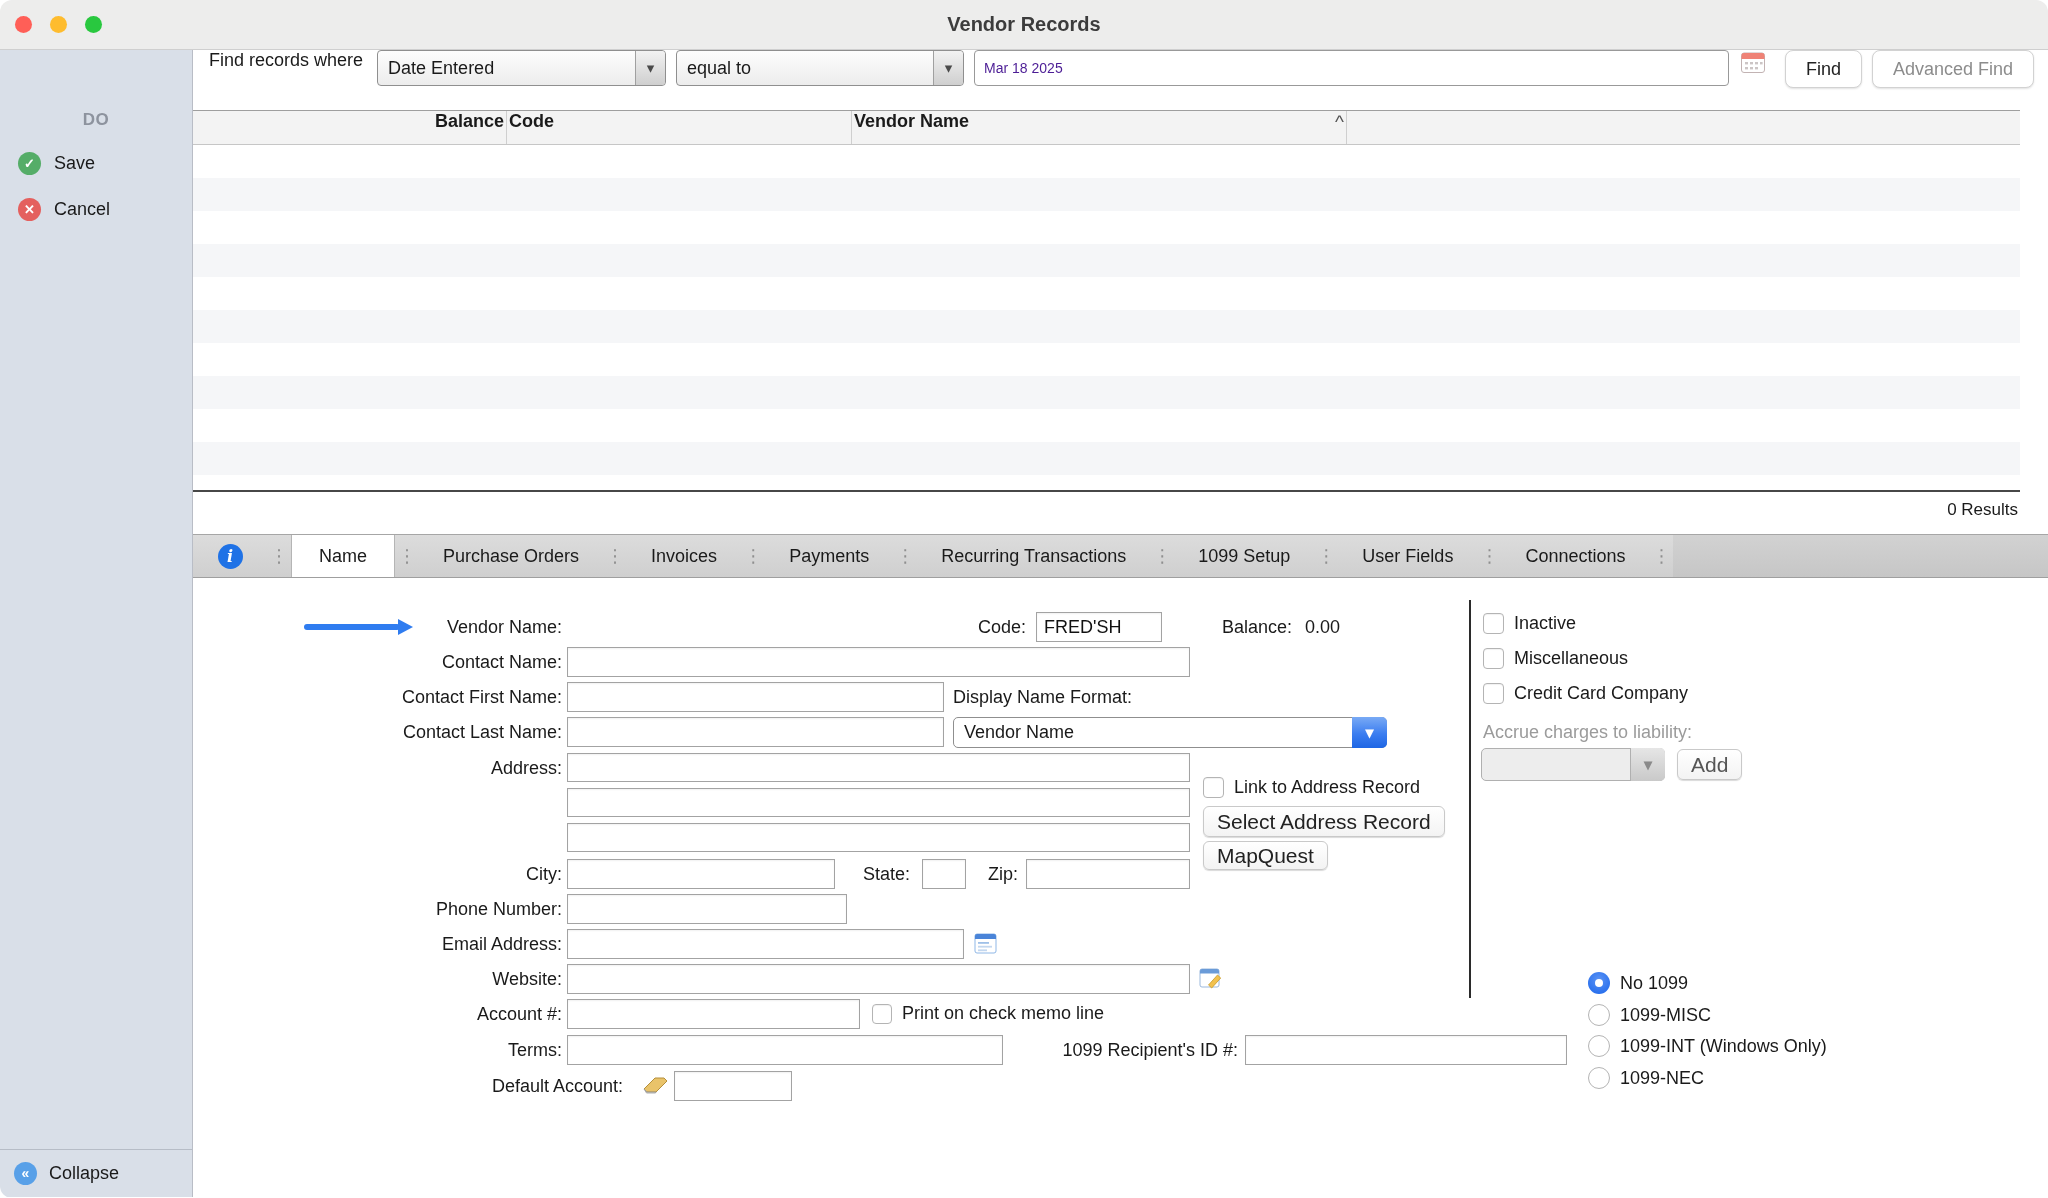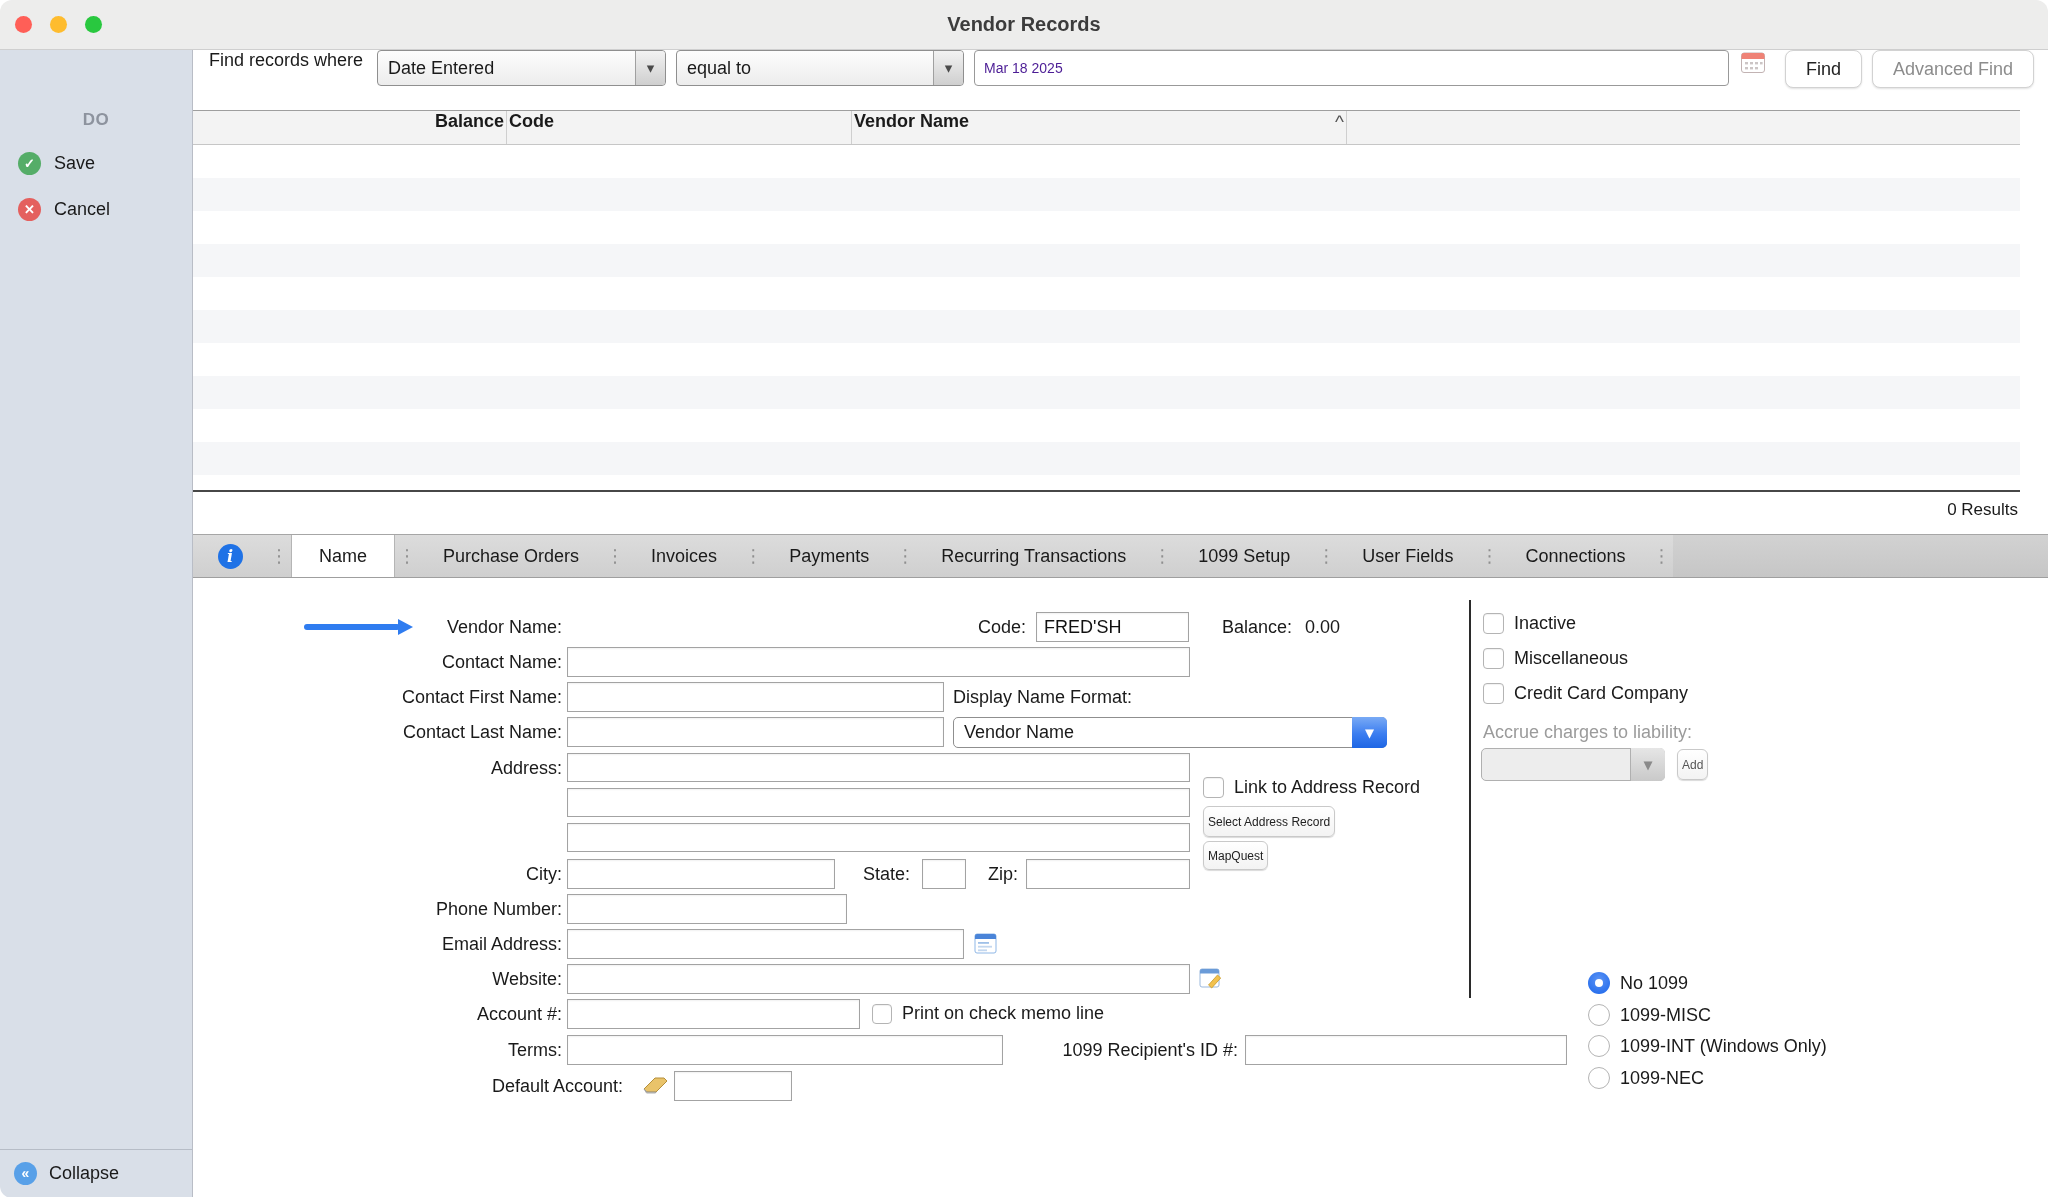--- a/index.html
+++ b/index.html
@@ -72,21 +72,21 @@
   .ftext { position:absolute; height:30px; border:1px solid #a3a3a3; background:#fff; font-size:18px; font-family:inherit; padding:0 7px; color:#111; box-shadow:inset 0 1px 2px rgba(0,0,0,.06); }
   .ftext.short { height:29px; }
   .textbox { position:absolute; height:30px; border:1px solid #a3a3a3; background:#fff; display:flex; align-items:center; padding:0 7px; box-shadow:inset 0 1px 2px rgba(0,0,0,.06); }
   .caret { display:inline-block; width:2px; height:20px; background:#222; margin-left:1px; }
 
   .aqua-popup { position:absolute; height:31px; border:1px solid #8f8f8f; border-radius:5px; background:#fff; display:flex; align-items:center; padding:0 42px 0 10px; }
   .aqua-popup .blue-cap { position:absolute; right:-1px; top:-1px; bottom:-1px; width:35px; border-radius:0 5px 5px 0; background:linear-gradient(#79aaf5,#3b7df0 55%,#1e66e4); display:flex; align-items:center; justify-content:center; color:#fff; font-size:16px; font-weight:bold; }
   .aqua-popup.disabled { background:#ededed; color:#9a9a9a; border-color:#b0b0b0; }
   .aqua-popup.disabled .blue-cap { background:linear-gradient(#e6e6e6,#c9c9c9); color:#8a8a8a; border-left:1px solid #b0b0b0; }
 
-  .sbtn { position:absolute; height:31px; border:1px solid #c9c9c9; border-radius:6px; background:linear-gradient(#ffffff,#f3f3f3); box-shadow:0 1px 1px rgba(0,0,0,.15); font-size:12px; font-family:inherit; padding:0 4px; color:#222; white-space:nowrap; cursor:default; }
+  .sbtn { position:absolute; height:31px; border:1px solid #c9c9c9; border-radius:6px; background:linear-gradient(#ffffff,#f3f3f3); box-shadow:0 1px 1px rgba(0,0,0,.15); font-size:21px; font-family:inherit; padding:0 13px; color:#222; white-space:nowrap; cursor:default; }
   .sbtn.dim { color:#555; }
 
   .cb-row { position:absolute; display:flex; align-items:center; gap:10px; }
   .cbox { width:21px; height:21px; border:1px solid #b4b4b4; border-radius:4px; background:#fff; box-shadow:inset 0 1px 1px rgba(0,0,0,.06); flex:none; }
   .radio-row { position:absolute; display:flex; align-items:center; gap:10px; height:22px; }
   .rdot { width:22px; height:22px; border-radius:50%; border:1px solid #b4b4b4; background:#fff; flex:none; }
   .rdot.on { border:none; background:radial-gradient(circle at 50% 35%, #5b93f5, #1a65ea); display:flex; align-items:center; justify-content:center; }
   .rdot.on::after { content:""; width:8px; height:8px; border-radius:50%; background:#fff; }
 
   .divider-v { position:absolute; left:1276px; top:22px; height:398px; border-left:2px solid #2b2b2b; }
@@ -234,21 +234,21 @@
         <div class="flabel" style="top:175px">Address:</div>
         <div class="flabel" style="top:281px">City:</div>
         <div class="flabel" style="top:316px">Phone Number:</div>
         <div class="flabel" style="top:351px">Email Address:</div>
         <div class="flabel" style="top:386px">Website:</div>
         <div class="flabel" style="top:421px">Account #:</div>
         <div class="flabel" style="top:457px">Terms:</div>
         <div class="ilabel" style="left:141px; width:289px; top:493px">Default Account:</div>
 
         <div class="ilabel" style="left:700px; width:133px; top:34px">Code:</div>
-        <input class="ftext" style="left: 843px; top: 34px; width: 153px;" value="FRED'SH">
+        <input class="ftext" style="left: 843px; top: 34px; width: 126px;" value="FRED'SH">
         <span class="ilabel" style="left:1011px; width:88px; top:34px">Balance:</span>
         <span class="ilabel" style="left:1112px; width:60px; top:34px; text-align:left">0.00</span>
 
         <input class="ftext" style="left: 374px; top: 69px; width: 623px;" value="">
 
         <input class="ftext" style="left: 374px; top: 104px; width: 377px;" value="">
         <span class="ilabel" style="left:760px; top:104px; text-align:left">Display Name Format:</span>
 
         <input class="ftext" style="left: 374px; top: 139px; width: 377px;" value="">
         <div class="aqua-popup" style="left:760px; top:139px; width:434px">

